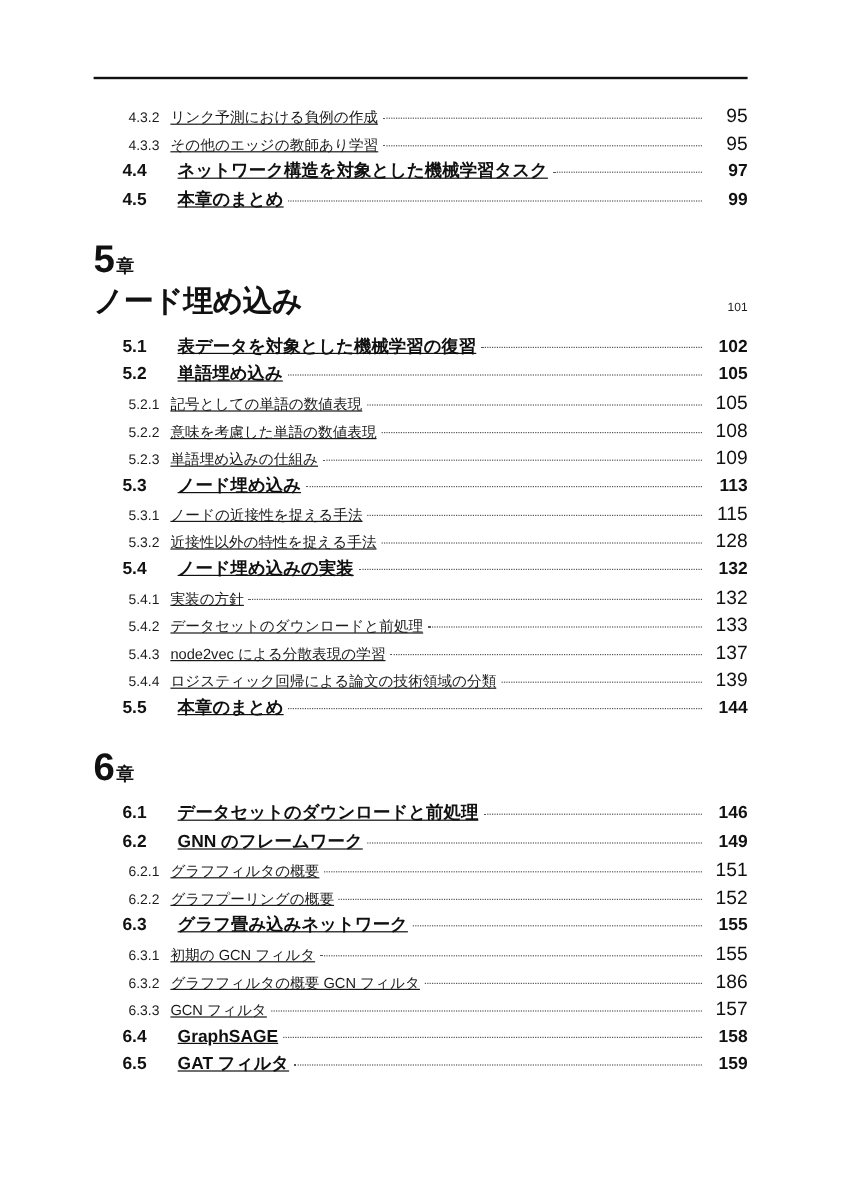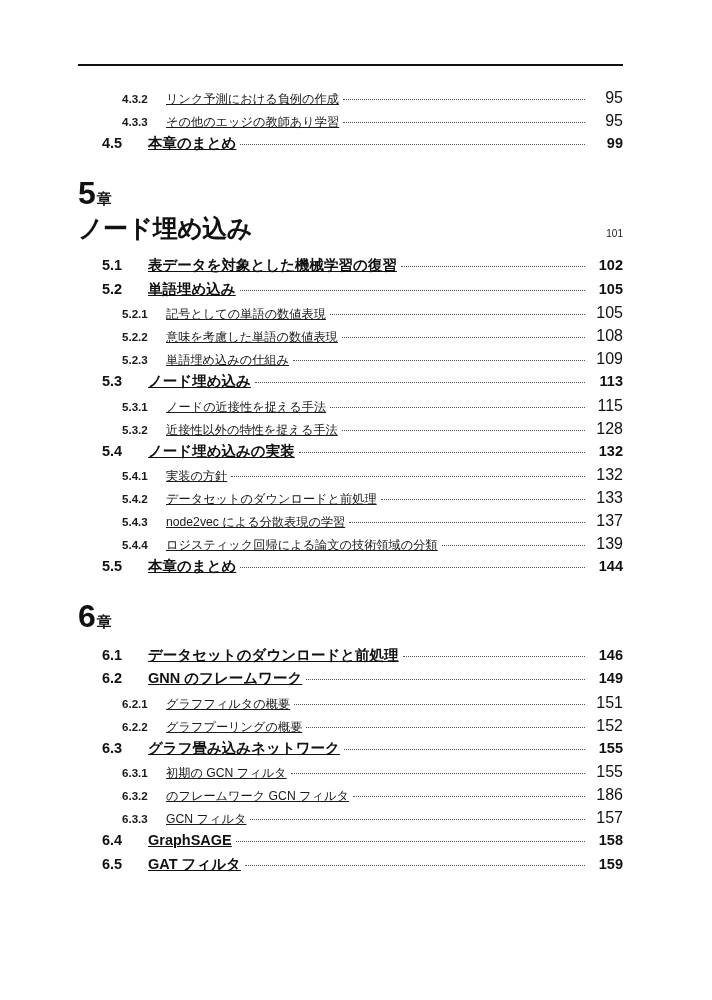--- a/index.html
+++ b/index.html
@@ -78,21 +78,21 @@
   }
   .lvl2 .num { width: 46px; margin-left: 24px; }
   .lvl2 .page-no { width: 34px; font-weight: bold; }
 
   
   .lvl3 {
     font-size: 12.2px;
     margin-bottom: 7px;
     color: #1a1a1a;
   }
-  .lvl3 .num { width: 44px; margin-left: 44px; font-weight: bold; font-size: 11.6px; }
+  .lvl3 .num { width: 44px; margin-left: 20px; font-weight: normal; font-size: 11.6px; text-align: center; }
   .lvl3 .page-no { width: 34px; font-size: 16px; }
 
   
   .chapter {
     margin-top: 26px;
     margin-bottom: 16px;
   }
   .chapter .chline {
     display: flex;
     align-items: baseline;
@@ -137,20 +137,26 @@
         <span class="num">4.3.2</span>
         <span class="title">リンク予測における負例の作成</span>
         <span class="dots"></span>
         <span class="page-no">95</span>
       </div>
       <div class="row lvl3">
         <span class="num">4.3.3</span>
         <span class="title">その他のエッジの教師あり学習</span>
         <span class="dots"></span>
         <span class="page-no">95</span>
+      </div>
+      <div class="row lvl2">
+        <span class="num">4.4</span>
+        <span class="title">ネットワーク構造を対象とした機械学習タスク</span>
+        <span class="dots"></span>
+        <span class="page-no">97</span>
       </div>
       <div class="row lvl2">
         <span class="num">4.5</span>
         <span class="title">本章のまとめ</span>
         <span class="dots"></span>
         <span class="page-no">99</span>
       </div>
       <div class="chapter">
         <div class="chline">
           <span class="chnum">5</span>
@@ -282,21 +288,21 @@
         <span class="page-no">155</span>
       </div>
       <div class="row lvl3">
         <span class="num">6.3.1</span>
         <span class="title">初期の GCN フィルタ</span>
         <span class="dots"></span>
         <span class="page-no">155</span>
       </div>
       <div class="row lvl3">
         <span class="num">6.3.2</span>
-        <span class="title">のフレームワーク GCN フィルタ</span>
+        <span class="title">グラフフィルタの概要 GCN フィルタ</span>
         <span class="dots"></span>
         <span class="page-no">186</span>
       </div>
       <div class="row lvl3">
         <span class="num">6.3.3</span>
         <span class="title">GCN フィルタ</span>
         <span class="dots"></span>
         <span class="page-no">157</span>
       </div>
       <div class="row lvl2">

